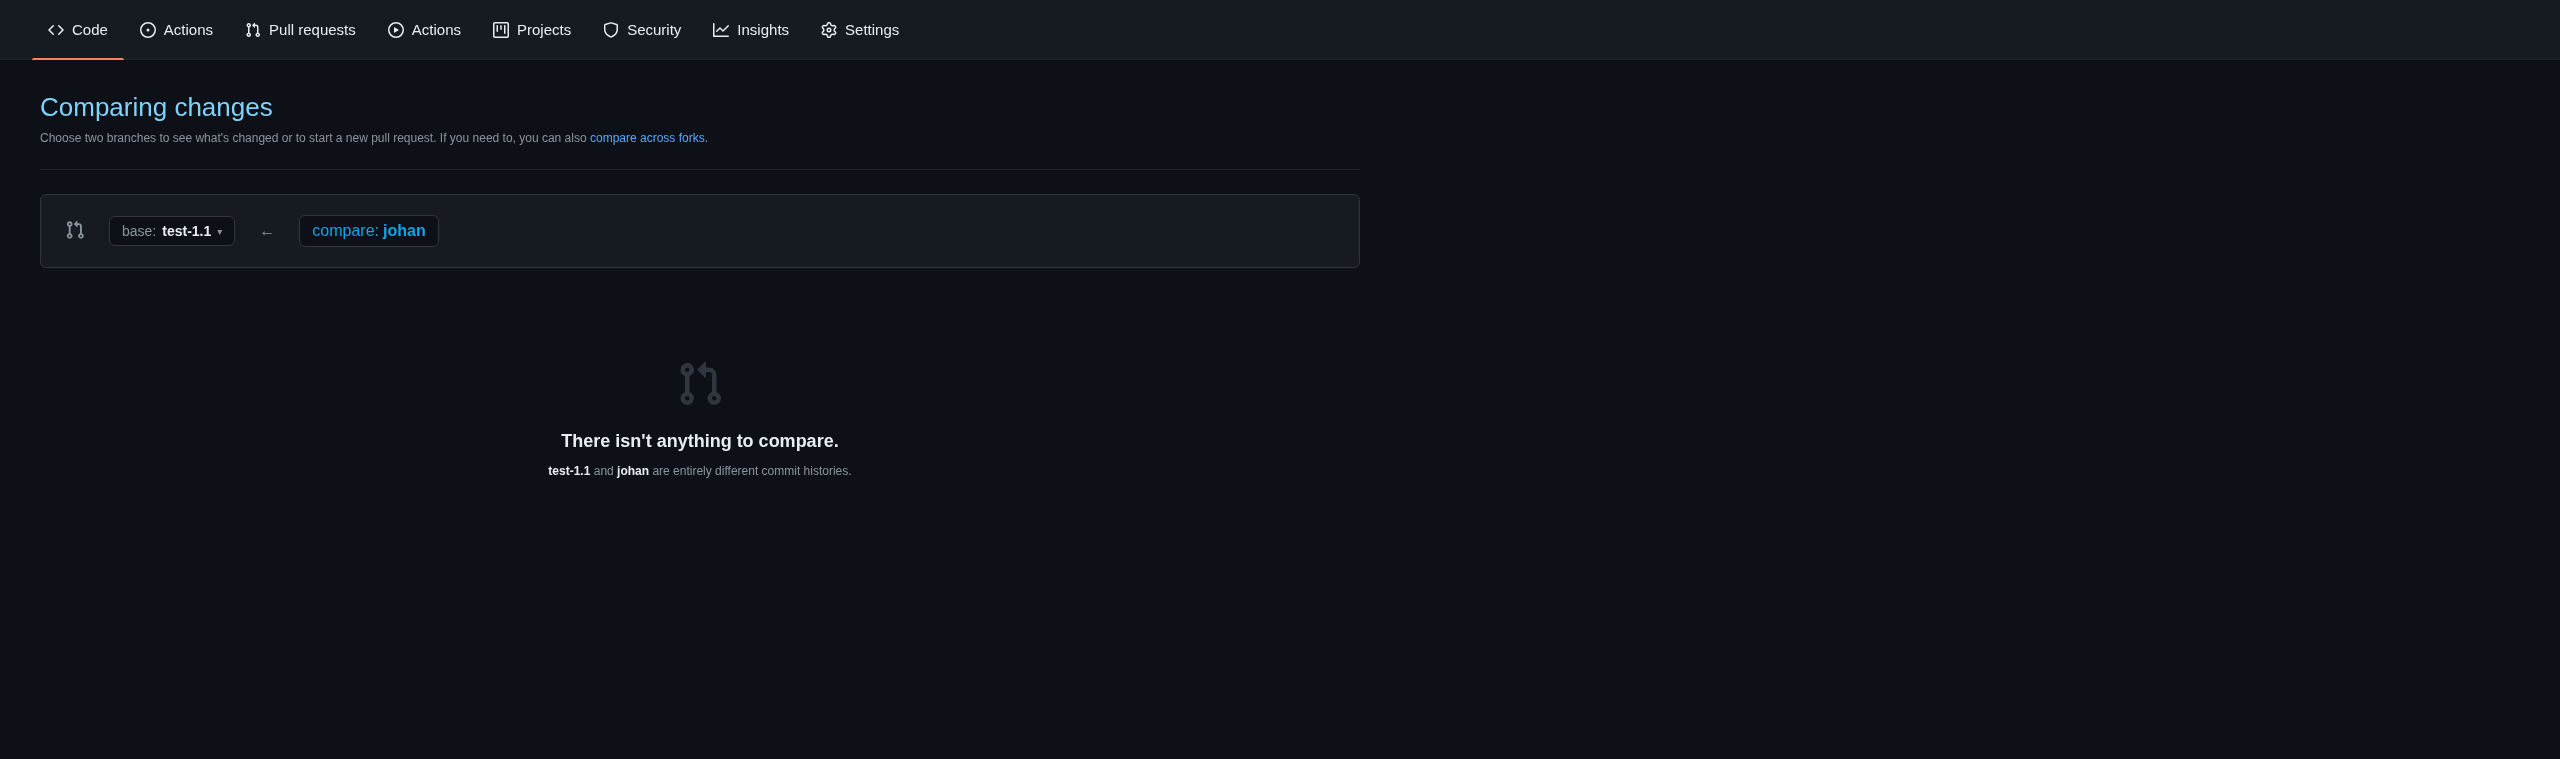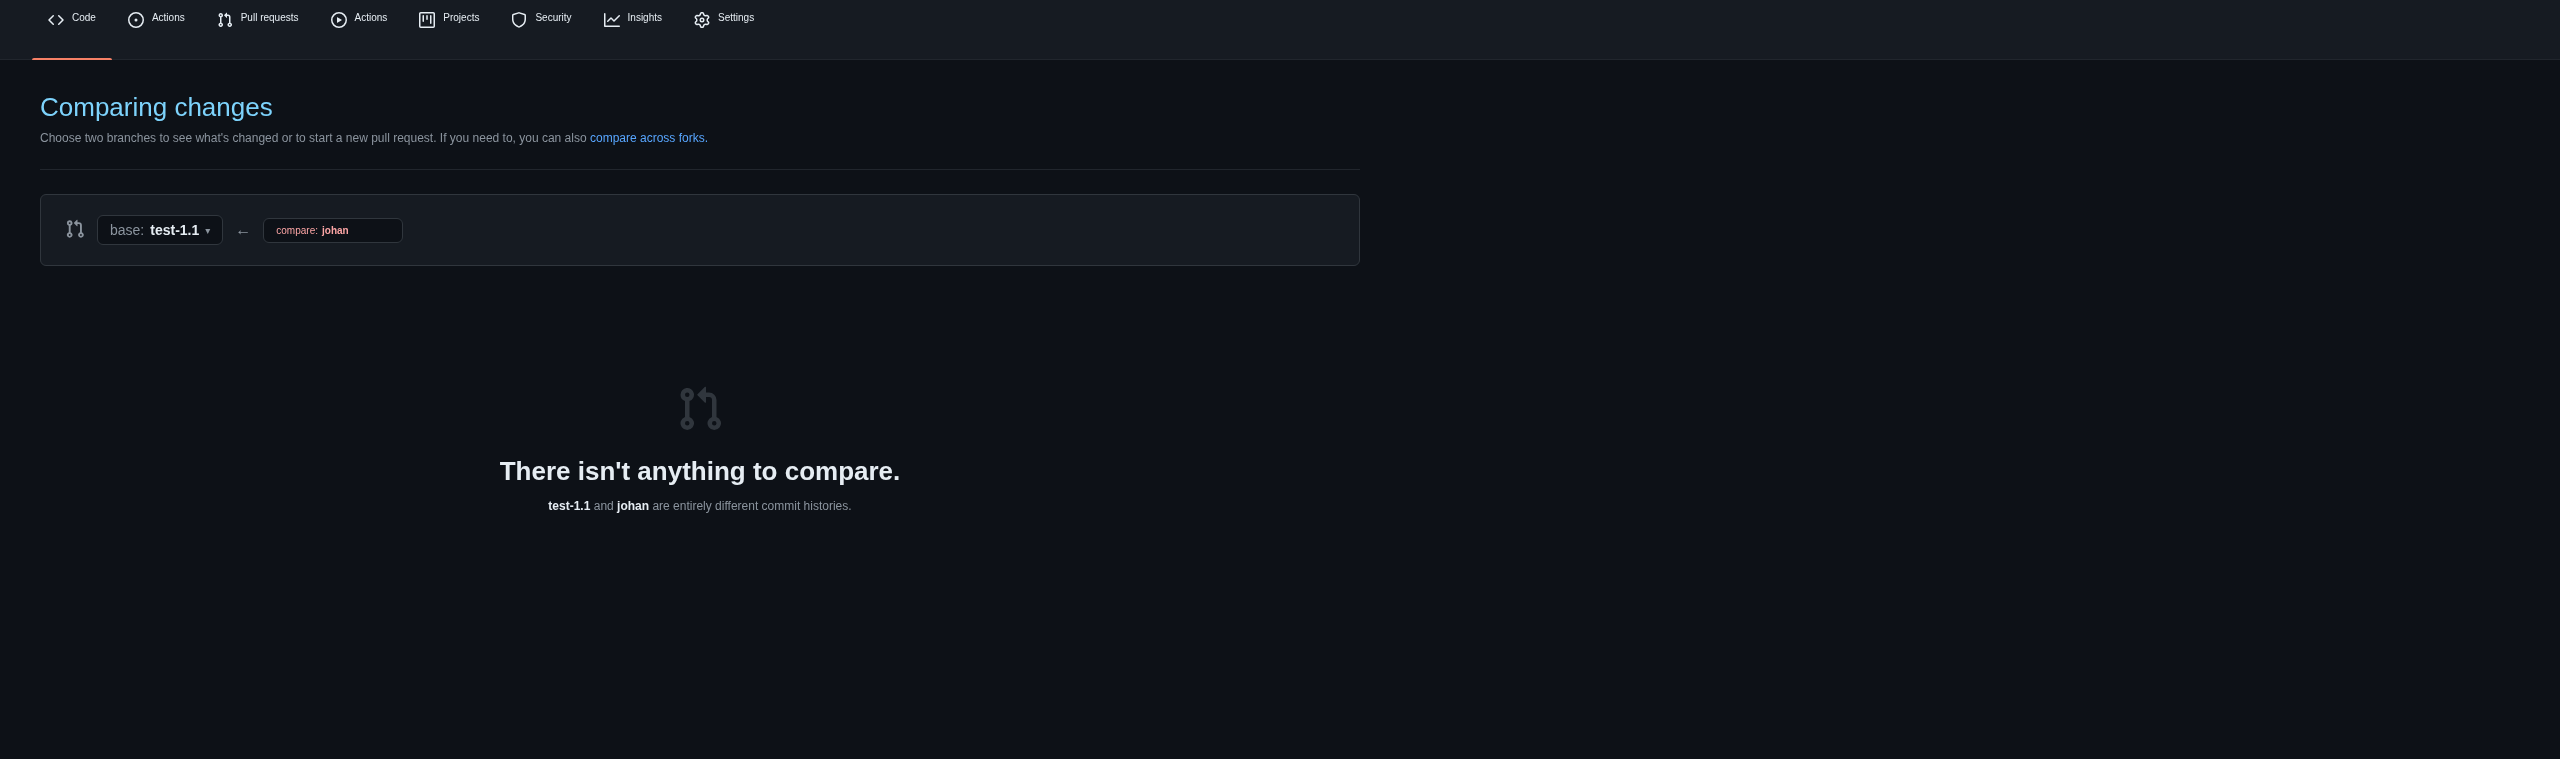--- a/index.html
+++ b/index.html
@@ -23,26 +23,27 @@
       display: flex;
       align-items: center;
       border-bottom: 1px solid #21262d;
       padding: 0 32px;
       height: 60px;
       background-color: #161b22;
     }
 
     .nav-item {
       display: flex;
+      align-items: center;
       gap: 8px;
       padding: 12px 16px;
       height: 100%;
       color: #e6edf3;
       text-decoration: none;
-      font-size: 10px;
+      font-size: 15px;
       cursor: pointer;
       position: relative;
       white-space: nowrap;
     }
 
     .nav-item.active {
       color: #e6edf3;
     }
 
     .nav-item.active::after {
@@ -92,23 +93,23 @@
       margin-bottom: 24px;
     }
 
     
     .compare-box {
       border: 1px solid #30363d;
       border-radius: 6px;
       padding: 20px 24px;
       display: flex;
       align-items: center;
-      gap: 12px;
+      gap: 24px;
       background-color: #161b22;
-      margin-bottom: 71px;
+      margin-bottom: 44px;
     }
 
     .compare-icon {
       color: #8b949e;
       flex-shrink: 0;
     }
 
     .branch-select {
       display: flex;
       align-items: center;
@@ -136,43 +137,43 @@
       font-size: 16px;
     }
 
     .compare-branch {
       display: flex;
       align-items: center;
       border: 1px solid #30363d;
       border-radius: 6px;
       padding: 6px 12px;
       background-color: #0d1117;
-      color: #fca5a5;
-      font-size: 10px;
+      color: #0ea5e9;
+      font-size: 16px;
       min-width: 140px;
       text-align: center;
     }
 
     
     .empty-state {
       display: flex;
       flex-direction: column;
       align-items: center;
       justify-content: center;
       padding: 48px 0;
       gap: 12px;
     }
 
     .empty-state-icon {
       color: #30363d;
       margin-bottom: 8px;
     }
 
     .empty-state-title {
-      font-size: 26px;
+      font-size: 18px;
       font-weight: 600;
       color: #e6edf3;
     }
 
     .empty-state-desc {
       font-size: 12px;
       color: #8b949e;
     }
 
     .empty-state-desc strong {

